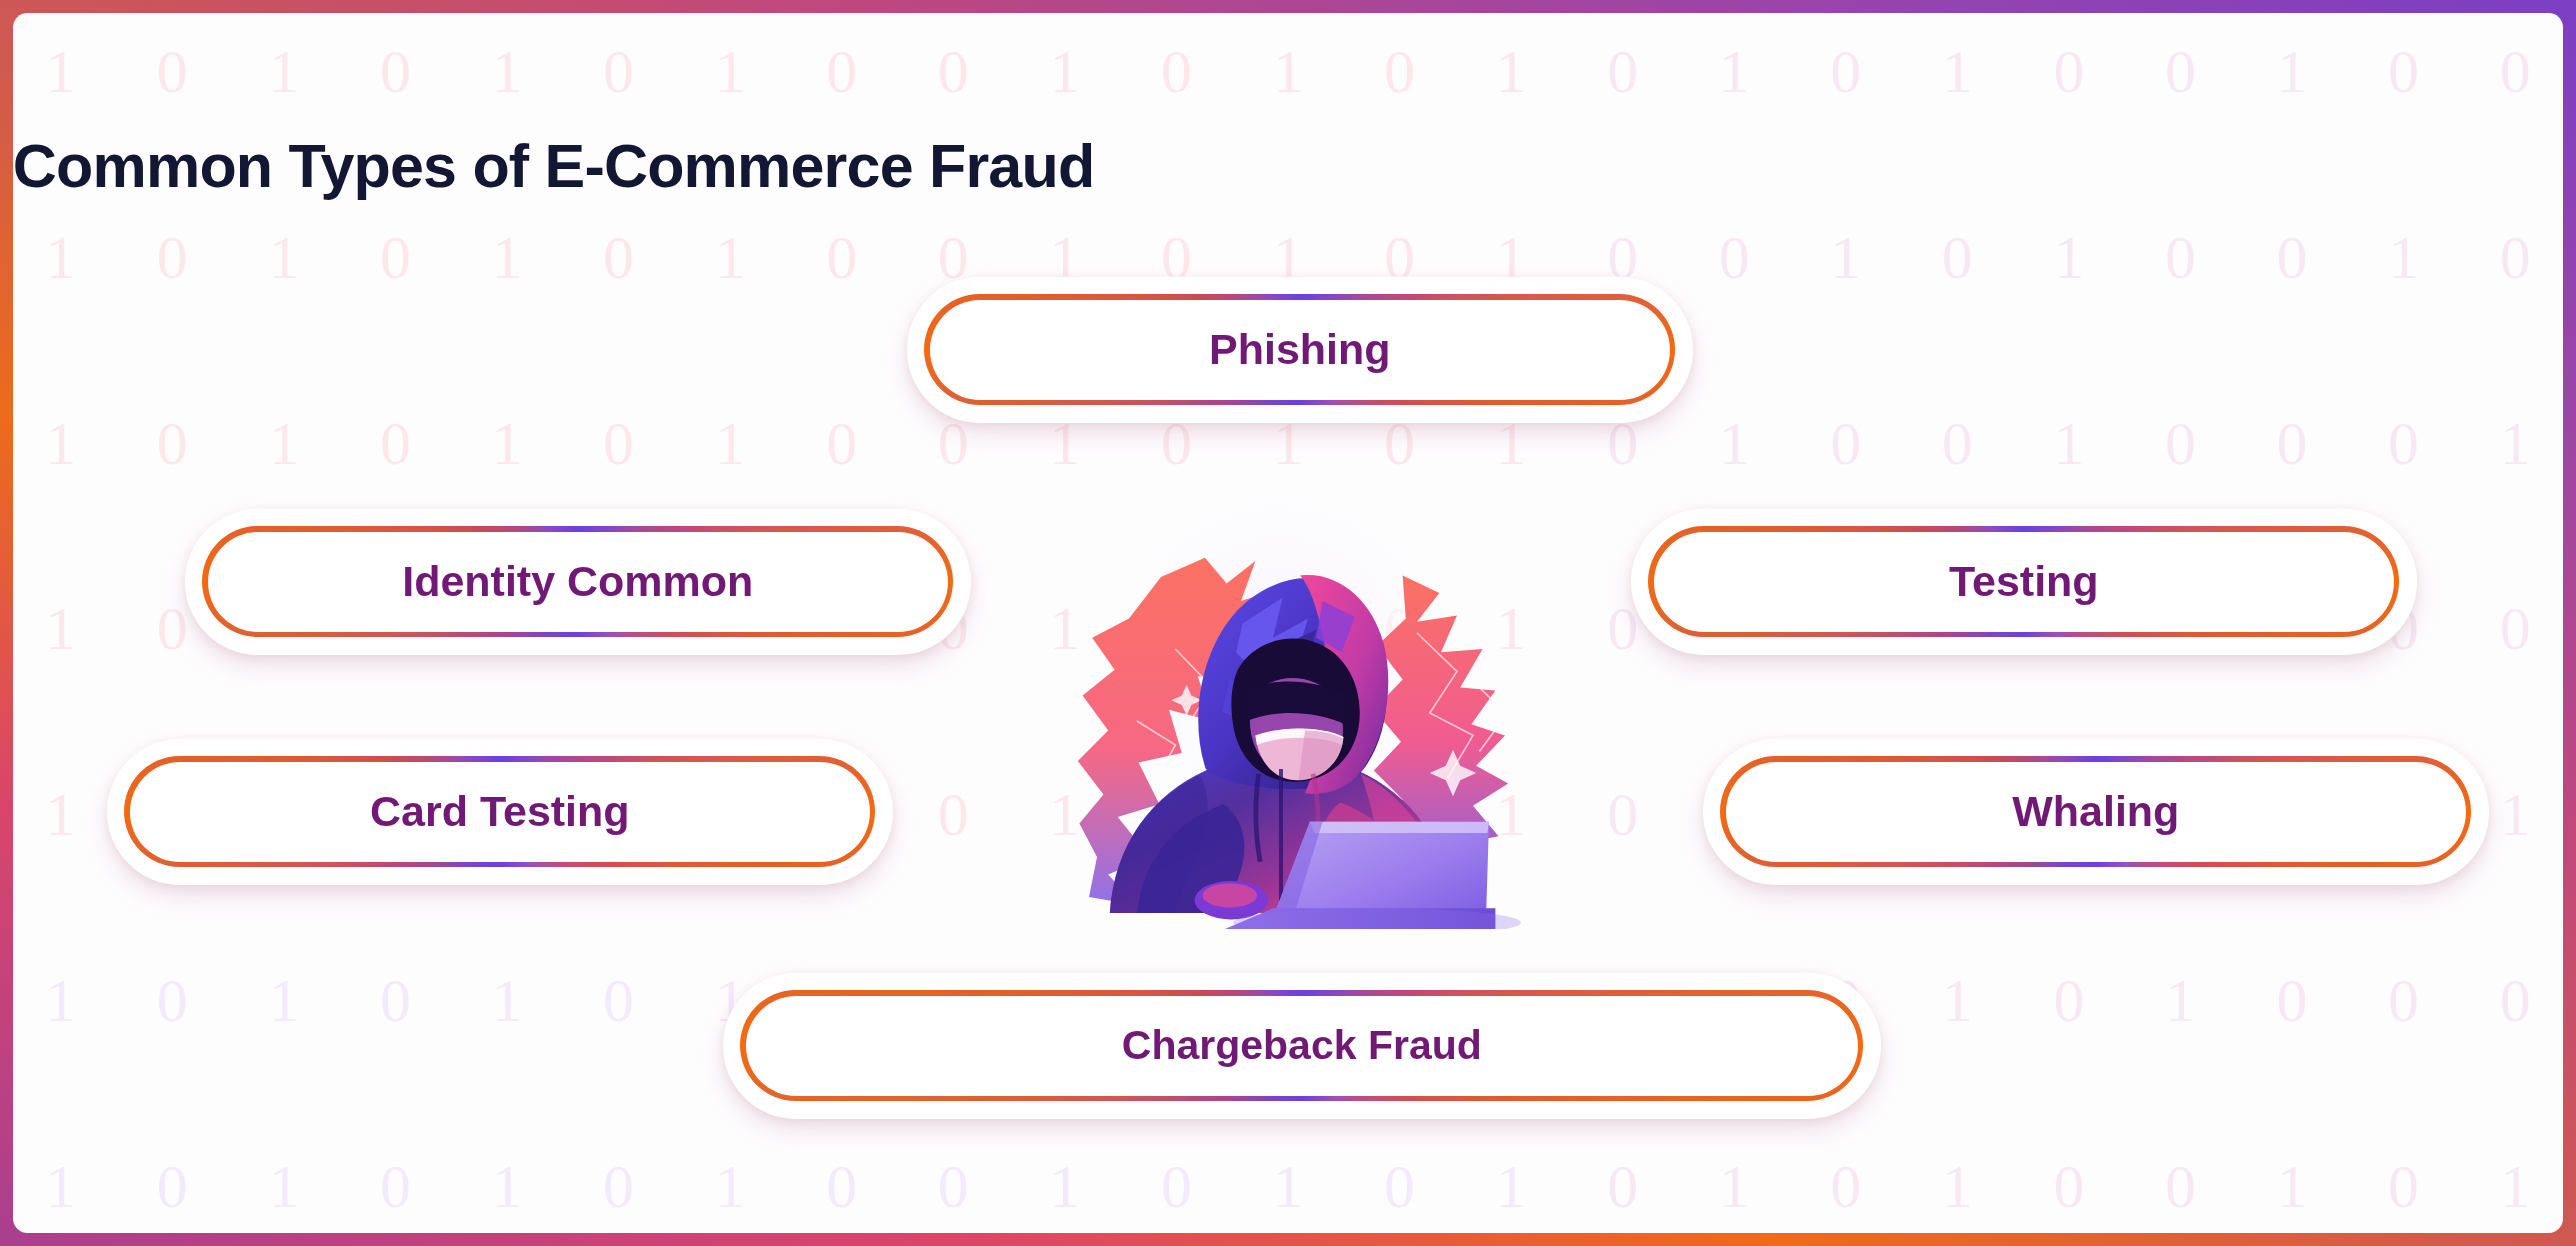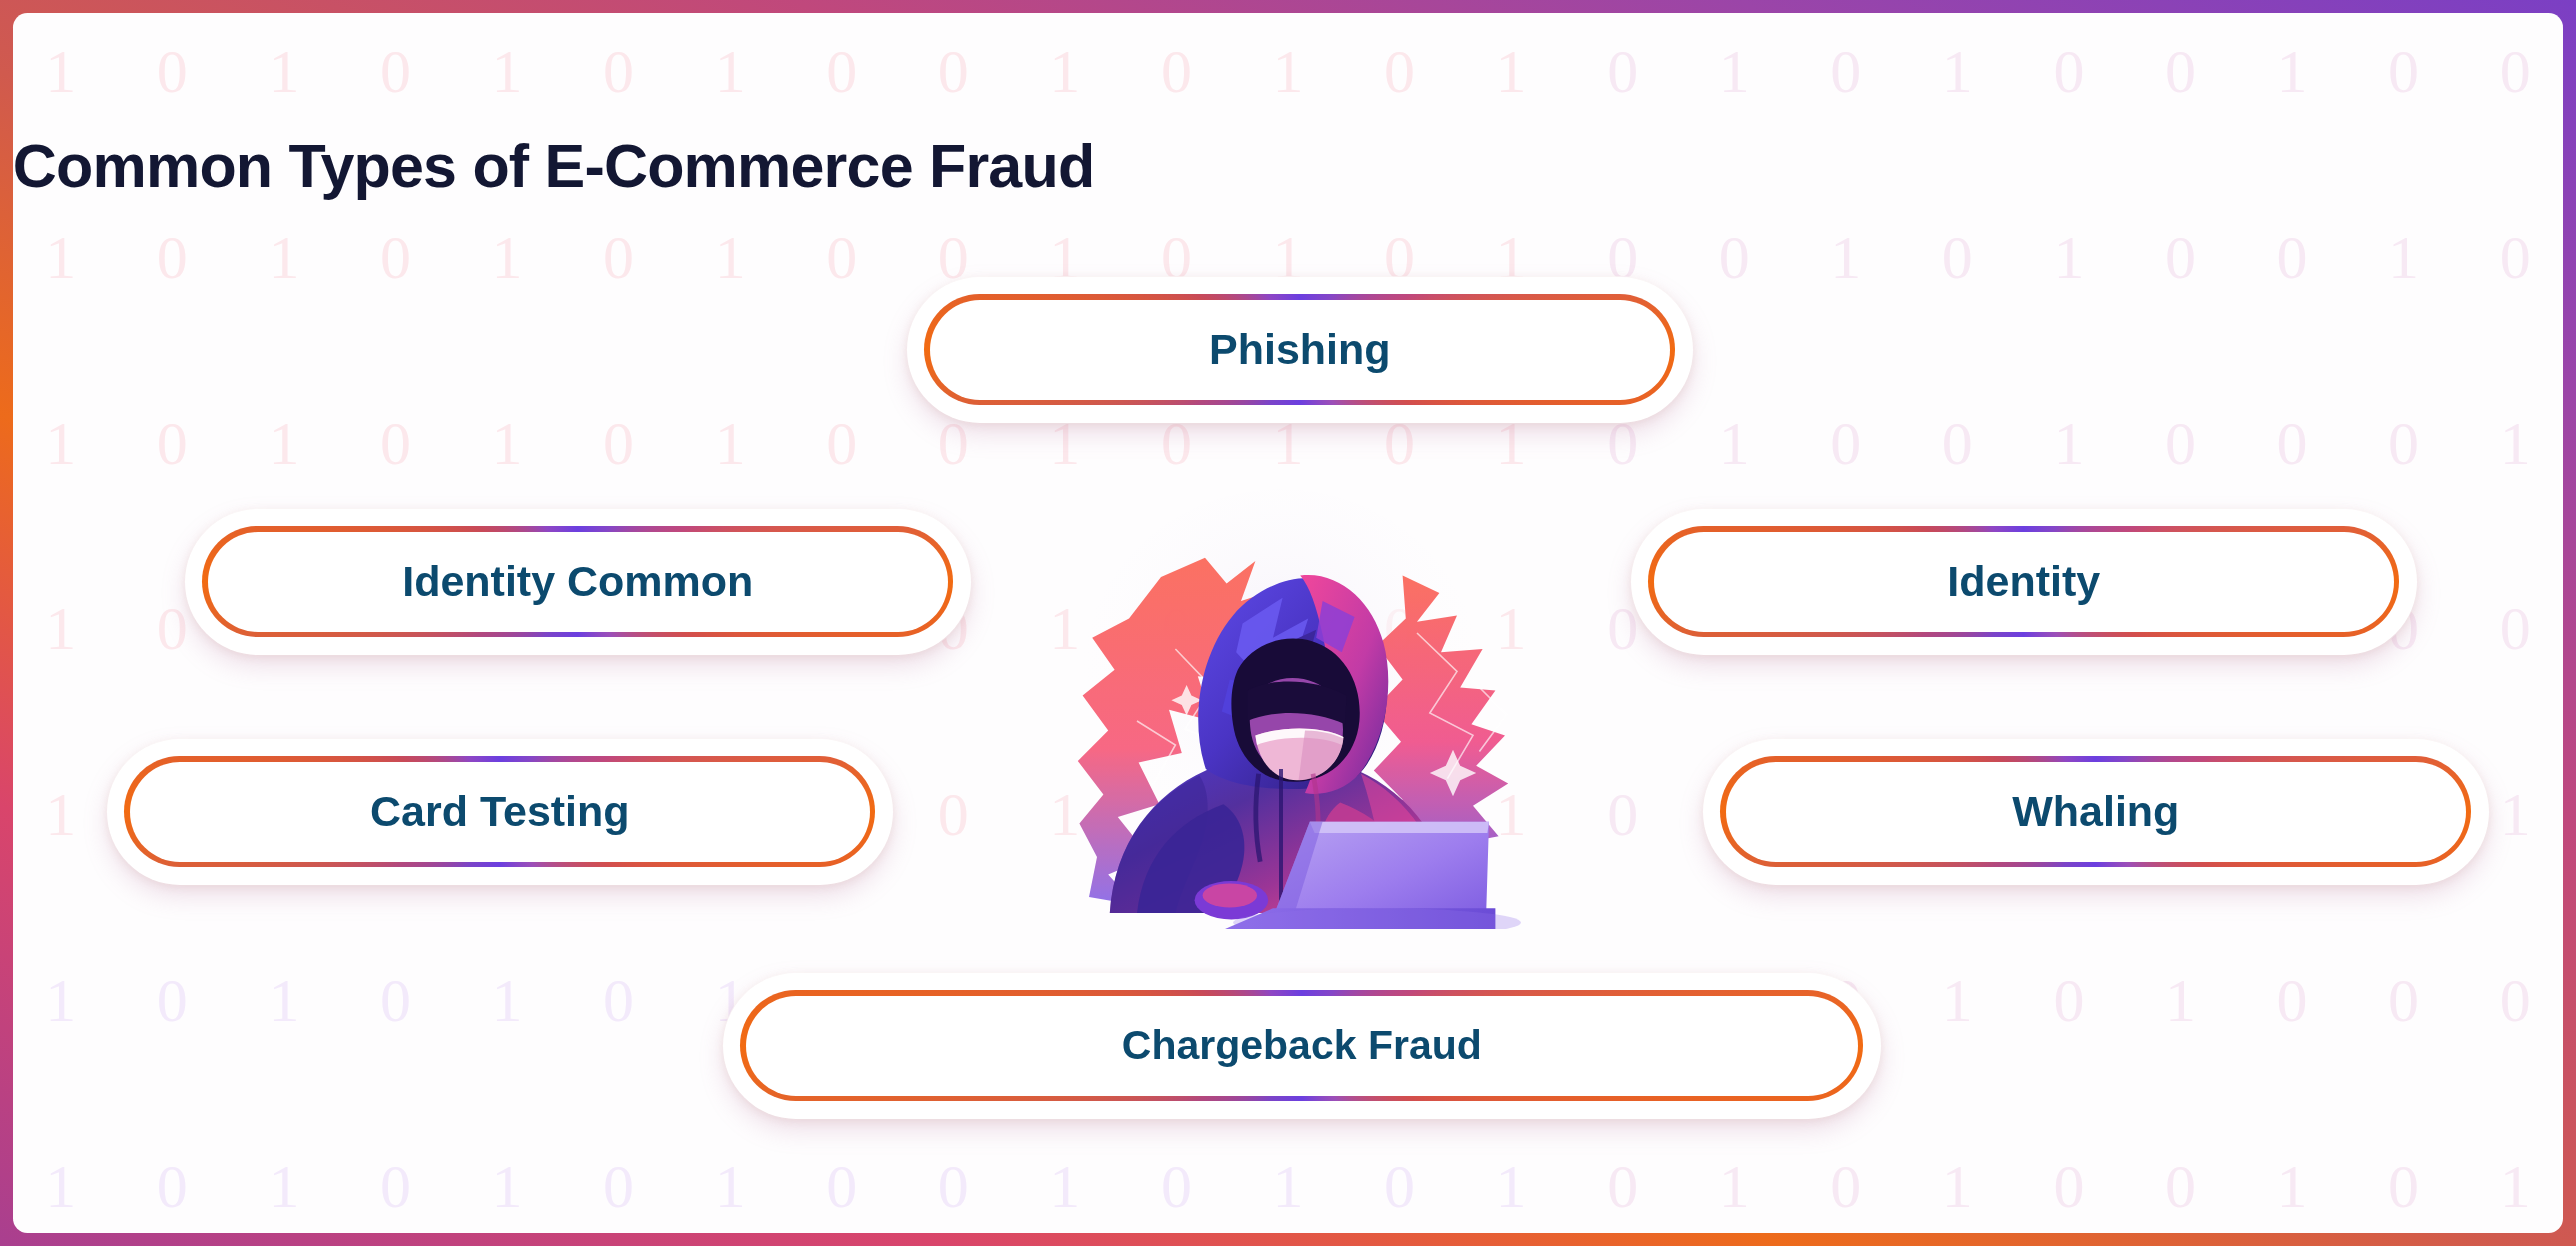--- a/index.html
+++ b/index.html
@@ -74,21 +74,21 @@
       #6B3FE0 270deg,
       #8446C8 300deg,
       #C0487C 334deg,
       #F26B12 360deg);
   }
   .pill::after{
     content:"";position:absolute;inset:5.6px;border-radius:799px;z-index:-1;
     background:#FFFFFF;
   }
   .pill-label{
-    font-size:43px;font-weight:bold;color:#0c4a6e;
+    font-size:43px;font-weight:bold;color:#701a75;
     line-height:1;white-space:nowrap;text-align:left;
   }
 
   
   #pill-phishing        {left:894px;top:264px;  width:786px; height:146px;}
   #pill-identity-theft  {left:172px; top:496px;  width:786px; height:146px;}
   #pill-pharming        {left:1618px;top:496px;  width:786px; height:146px;}
   #pill-card-testing    {left:94px; top:726px;  width:786px; height:146px;}
   #pill-whaling         {left:1690px;top:726px;  width:786px; height:146px;}
   #pill-chargeback-fraud{left:710px; top:960px; width:1158px;height:146px;}
@@ -418,21 +418,21 @@
     </div>
 
     <div class="pill-wrap" id="pill-identity-theft">
       <div class="pill">
         <span class="pill-label">Identity Common</span>
       </div>
     </div>
 
     <div class="pill-wrap" id="pill-pharming">
       <div class="pill">
-        <span class="pill-label">Identity</span>
+        <span class="pill-label">Testing</span>
       </div>
     </div>
 
     <div class="pill-wrap" id="pill-whaling">
       <div class="pill">
         <span class="pill-label">Whaling</span>
       </div>
     </div>
 
     <div class="pill-wrap" id="pill-card-testing">

